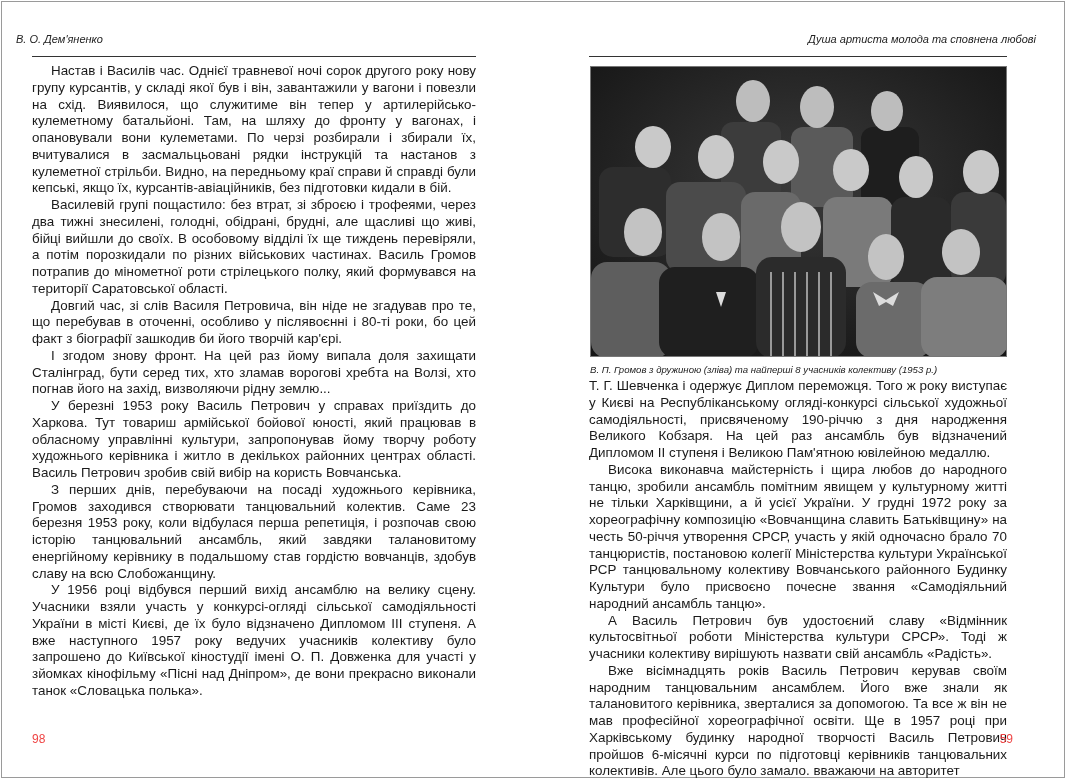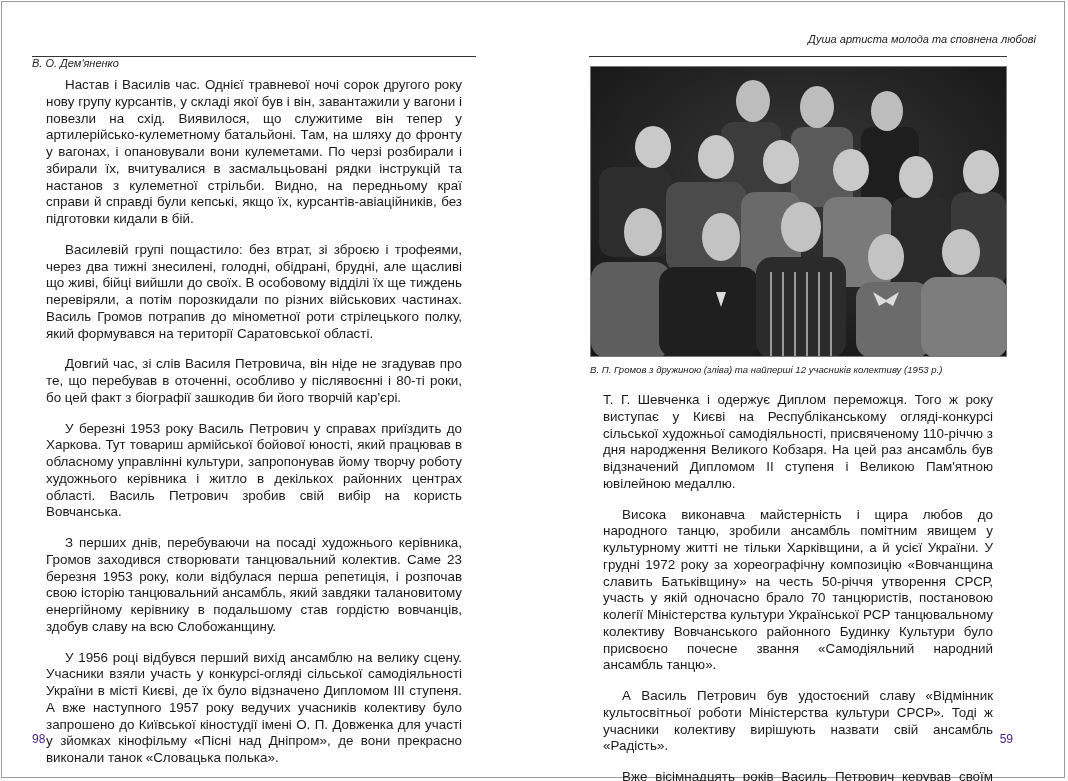--- a/index.html
+++ b/index.html
@@ -2,49 +2,50 @@
 <html><head>
 <meta charset="utf-8">
 <style>
   html, body { margin: 0; padding: 0; background: #ffffff; }
   body { width: 1068px; height: 781px; position: relative; overflow: hidden; font-family: "Liberation Sans", sans-serif; color: #1a1a1a; }
   .frame { position: absolute; left: 1px; top: 1px; width: 1064px; height: 777px; border: 1px solid #9a9a9a; box-sizing: border-box; }
   .page { position: absolute; top: 0; height: 781px; }
   .page.left { left: 0; width: 534px; }
   .page.right { left: 534px; width: 534px; }
   .running-head { position: absolute; top: 33px; font-style: italic; font-size: 11px; color: #222; }
-  .left .running-head { left: 32px; margin-top: 24px; }
+  .left .running-head { left: 16px; }
   .right .running-head { right: 32px; text-align: right; }
   .rule { position: absolute; top: 56px; height: 0; border-top: 1.3px solid #333; }
   .left .rule { left: 32px; width: 444px; }
   .right .rule { left: 55px; width: 418px; }
   .body-text { position: absolute; font-size: 13.4px; line-height: 16.75px; text-align: justify; hyphens: manual; }
   .left .body-text { left: 32px; top: 63px; width: 444px; }
   .right .body-text { left: 55px; top: 378px; width: 418px; }
-  .body-text p { margin: 14px; text-indent: 19px; }
+  .body-text p { margin: 0; text-indent: 19px; }
   .body-text p.cont { text-indent: 0; }
-  .folio { position: absolute; top: 732px; font-size: 12px; color: #4c1d95; }
+  .folio { position: absolute; top: 732px; font-size: 12px; color: #ef4444; }
   .left .folio { left: 32px; }
   .right .folio { right: 55px; }
   .photo { position: absolute; left: 56px; top: 66px; width: 417px; height: 291px; background: #2a2a2a; overflow: hidden; border: 1px solid #777; box-sizing: border-box; }
   .photo svg { display: block; }
   .caption { position: absolute; left: 56px; top: 364px; font-style: italic; font-size: 9.6px; color: #222; white-space: nowrap; }
 </style>
 </head>
 <body>
 
 <div class="frame"></div>
 
 <div class="page left">
   <div class="running-head">В. О. Дем'яненко</div>
   <div class="rule"></div>
   <div class="body-text">
     <p>Настав і Василів час. Однієї травневої ночі сорок другого року нову групу курсантів, у складі якої був і він, завантажили у вагони і повезли на схід. Виявилося, що служитиме він тепер у артилерійсько-кулеметному батальйоні. Там, на шляху до фронту у вагонах, і опановували вони куле­метами. По черзі розбирали і збирали їх, вчитувалися в засмальцьовані рядки інструкцій та настанов з кулеметної стрільби. Видно, на передньому краї справи й справді були кепські, якщо їх, курсантів-авіаційників, без під­готовки кидали в бій.</p>
     <p>Василевій групі пощастило: без втрат, зі зброєю і трофеями, через два тижні знесилені, голодні, обідрані, брудні, але щасливі що живі, бійці вийшли до своїх. В особовому відділі їх ще тиждень перевіряли, а по­тім порозкидали по різних військових частинах. Василь Громов потрапив до мінометної роти стрілецького полку, який формувався на території Саратовської області.</p>
     <p>Довгий час, зі слів Василя Петровича, він ніде не згадував про те, що перебував в оточенні, особливо у післявоєнні і 80-ті роки, бо цей факт з біографії зашкодив би його творчій кар'єрі.</p>
+    <p>І згодом знову фронт. На цей раз йому випала доля захищати Сталінград, бути серед тих, хто зламав ворогові хребта на Волзі, хто по­гнав його на захід, визволяючи рідну землю...</p>
     <p>У березні 1953 року Василь Петрович у справах приїздить до Харкова. Тут товариш армійської бойової юності, який працював в обласному управлінні культури, запропонував йому творчу роботу художнього керів­ника і житло в декількох районних центрах області. Василь Петрович зро­бив свій вибір на користь Вовчанська.</p>
     <p>З перших днів, перебуваючи на посаді художнього керівника, Громов заходився створювати танцювальний колектив. Саме 23 березня 1953 року, коли відбулася перша репетиція, і розпочав свою історію танцюваль­ний ансамбль, який завдяки талановитому енергійному керівнику в по­дальшому став гордістю вовчанців, здобув славу на всю Слобожанщину.</p>
     <p>У 1956 році відбувся перший вихід ансамблю на велику сцену. Учасники взяли участь у конкурсі-огляді сільської самодіяльності України в місті Києві, де їх було відзначено Дипломом III ступеня. А вже наступного 1957 року ведучих учасників колективу було запрошено до Київської кіностудії імені О. П. Довженка для участі у зйомках кінофільму «Пісні над Дніпром», де вони прекрасно виконали танок «Словацька полька».</p>
 
   </div>
   <div class="folio">98</div>
 </div>
 
 <div class="page right">
   <div class="running-head">Душа артиста молода та сповнена любові</div>
@@ -109,22 +110,22 @@
         <ellipse cx="210" cy="160" rx="20" ry="25"></ellipse>
         <ellipse cx="295" cy="190" rx="18" ry="23"></ellipse>
         <ellipse cx="370" cy="185" rx="19" ry="23"></ellipse>
       </g>
       <g fill="#dcdcdc">
         <path d="M282 225 l13 8 l13 -8 l-6 14 l-7 -4 l-7 4 z"></path>
         <path d="M125 225 l5 15 l5 -15 z"></path>
       </g>
     </svg>
   </div>
-  <div class="caption">В. П. Громов з дружиною (зліва) та найперші 12 учасників колективу (1953 р.)</div>
+  <div class="caption">В. П. Громов з дружиною (зліва) та найперші 8 учасників колективу (1953 р.)</div>
 
   <div class="body-text">
-    <p class="cont">Т. Г. Шевченка і одержує Диплом переможця. Того ж року виступає у Києві на Республіканському огляді-конкурсі сільської художньої самодіяльності, присвяченому 110-річчю з дня народження Великого Кобзаря. На цей раз ансамбль був відзначений Дипломом II ступеня і Великою Пам'ятною ювілейною медаллю.</p>
+    <p class="cont">Т. Г. Шевченка і одержує Диплом переможця. Того ж року виступає у Києві на Республіканському огляді-конкурсі сільської художньої самодіяльності, присвяченому 190-річчю з дня народження Великого Кобзаря. На цей раз ансамбль був відзначений Дипломом II ступеня і Великою Пам'ятною ювілейною медаллю.</p>
     <p>Висока виконавча майстерність і щира любов до народного тан­цю, зробили ансамбль помітним явищем у культурному житті не тільки Харківщини, а й усієї України. У грудні 1972 року за хореографічну ком­позицію «Вовчанщина славить Батьківщину» на честь 50-річчя утворен­ня СРСР, участь у якій одночасно брало 70 танцюристів, постановою ко­легії Міністерства культури Української РСР танцювальному колективу Вовчанського районного Будинку Культури було присвоєно почесне зван­ня «Самодіяльний народний ансамбль танцю».</p>
     <p>А Василь Петрович був удостоєний славу «Відмінник культосвітньої роботи Міністерства культури СРСР». Тоді ж учасники колективу виріш­ують назвати свій ансамбль «Радість».</p>
     <p>Вже вісімнадцять років Василь Петрович керував своїм народним танцювальним ансамблем. Його вже знали як талановитого керівника, зверталися за допомогою. Та все ж він не мав професійної хореографіч­ної освіти. Ще в 1957 році при Харківському будинку народної творчості Василь Петрович пройшов 6-місячні курси по підготовці керівників тан­цювальних колективів. Але цього було замало. вважаючи на авторитет</p>
   </div>
   <div class="folio">59</div>
 </div>
 
 </body></html>

